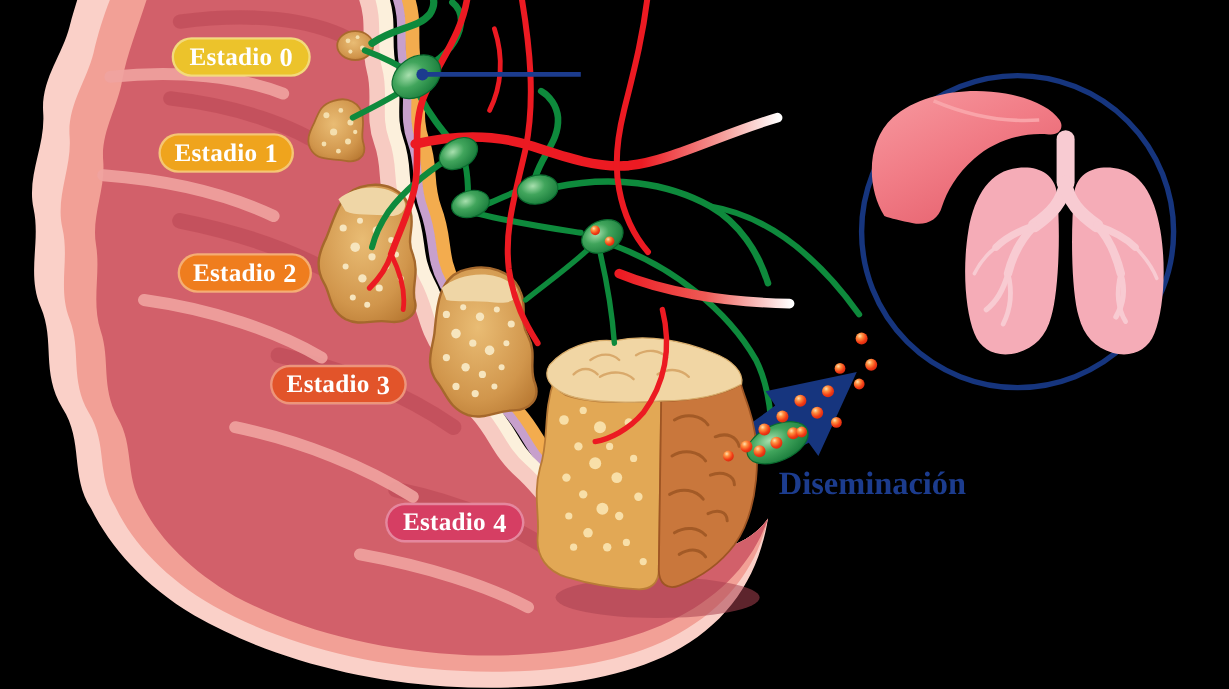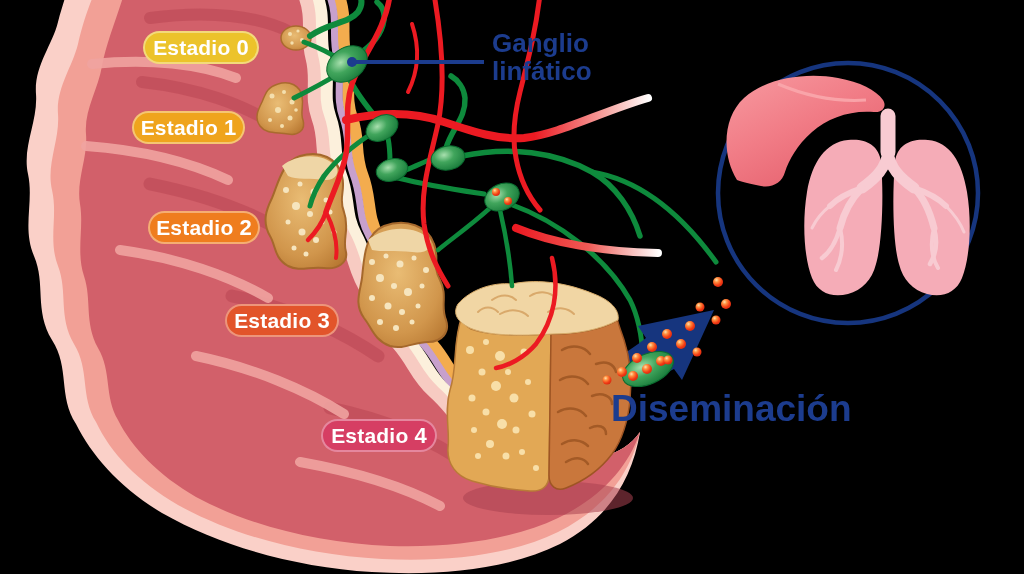--- a/index.html
+++ b/index.html
@@ -1,30 +1,30 @@
 <!DOCTYPE html>
 <html><head>
 <meta charset="utf-8">
 <style>
   html,body{margin:0;padding:0;background:#000;}
   #stage{position:relative;width:1024px;height:574px;background:#000;overflow:hidden;
-         font-family:Liberation Sans, sans-serif;}
+         font-family:Liberation Serif, serif;}
   #artwork{position:absolute;left:0;top:0;}
   .badge{position:absolute;height:33px;border-radius:17px;display:flex;align-items:center;
          justify-content:center;gap:6px;color:#fff;font-weight:700;font-size:21px;
          border:2px solid rgba(255,255,255,.38);box-sizing:border-box;letter-spacing:.2px;}
   .badge .num{font-weight:800;font-size:22px;}
   .b0{left:143px;top:31px;width:116px;background:#ECC32B;}
   .b1{left:132px;top:111px;width:113px;background:#EFA41D;}
   .b2{left:148px;top:211px;width:112px;background:#EF7D1E;}
   .b3{left:225px;top:304px;width:114px;background:#E2542A;}
   .b4{left:321px;top:419px;width:116px;background:#D63E63;}
   .anno{position:absolute;color:#1C3C8E;font-weight:800;line-height:1.07;white-space:nowrap;}
   #anno-ganglio{left:492px;top:30px;font-size:26px;}
-  #anno-disem{left:611px;top:389px;font-size:37px;}
+  #anno-disem{left:649px;top:389px;font-size:27px;}
 </style>
 </head>
 <body>
 
 <div id="stage">
 
 <svg id="artwork" width="1024" height="574" viewBox="0 0 1024 574">
   <defs>
     <linearGradient id="fadeRed1" gradientUnits="userSpaceOnUse" x1="440" y1="0" x2="650" y2="0">
       <stop offset="0" stop-color="#EC1A22"></stop>
@@ -355,21 +355,17 @@
 </div>
 <div class="badge b3">
   <span>Estadio</span>
   <span class="num">3</span>
 </div>
 <div class="badge b4">
   <span>Estadio</span>
   <span class="num">4</span>
 </div>
 
-<div class="anno" id="anno-ganglio">
-  <div>Ganglio</div>
-  <div>linfático</div>
-</div>
 <div class="anno" id="anno-disem">
   <div>Diseminación</div>
 </div>
 
 </div>
 
 </body></html>

